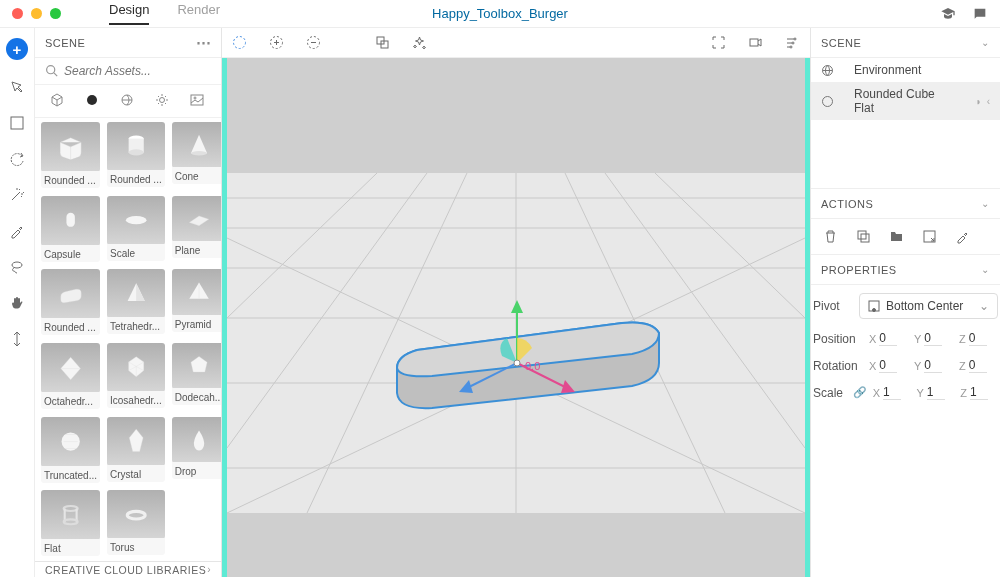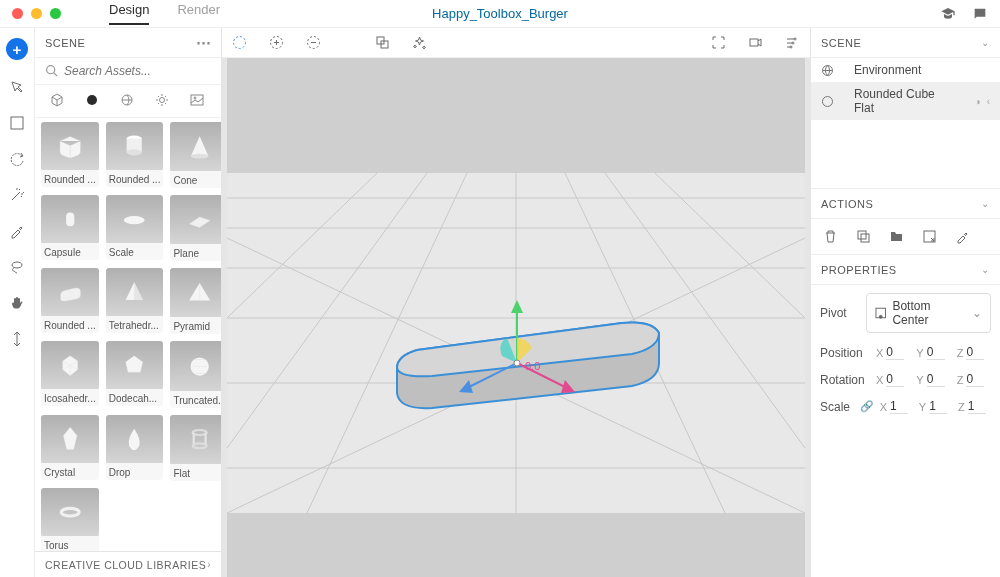--- a/index.html
+++ b/index.html
@@ -32,40 +32,40 @@
   .search-row { display:flex; align-items:flex-start; padding:6px 10px; gap:6px; border-bottom:1px solid #f0f0f0; }
   .search-input { border:none; outline:none; font-size:12px; font-style:italic; color:#999; flex:1; }
   .category-row { display:flex; justify-content:space-around; padding:8px 6px; border-bottom:1px solid #f0f0f0; }
   .cat-icon { width:16px; height:16px; color:#888; cursor:pointer; }
   .cat-icon.active { color:#2b2b2b; }
   .assets-grid { flex:1; overflow-y:auto; padding:4px 6px; display:grid; grid-template-columns:repeat(3, 1fr); gap:7px; position:relative; }
   .asset-card { display:flex; flex-direction:column; cursor:pointer; }
   .asset-thumb { width:100%; aspect-ratio:1/0.85; background:linear-gradient(180deg,#b0b0b0 0%,#d6d6d6 100%); border-radius:3px; display:flex; align-items:center; justify-content:center; overflow:hidden; }
   .asset-label { font-size:10px; color:#555; padding:3px 3px 0; white-space:nowrap; overflow:hidden; text-overflow:ellipsis; background:#f7f7f7; border-radius:0 0 3px 3px; margin-top:-1px; height:17px; line-height:14px;}
   .asset-thumb svg { width:70%; height:70%; }
-  .cc-libraries { height:26px; border-top:1px solid #e5e5e5; display:flex; align-items:center; justify-content:space-between; padding:0 10px; font-size:10.5px; letter-spacing:0.5px; color:#666;}
+  .cc-libraries { height:16px; border-top:1px solid #e5e5e5; display:flex; align-items:center; justify-content:space-between; padding:0 10px; font-size:10.5px; letter-spacing:0.5px; color:#666;}
 
   
   .viewport-wrap { flex:1; display:flex; flex-direction:column; }
   .viewport-toolbar { height:30px; border-bottom:1px solid #eee; display:flex; align-items:center; padding:0 10px; gap:22px; color:#6b6b6b; }
   .vt-spacer { flex:1; }
   .vt-icon { cursor:pointer; display:flex; }
-  .viewport { flex:1; position:relative; background:#e5e5e5; overflow:hidden; }
+  .viewport { flex:1; position:relative; background:#5eead4; overflow:hidden; }
 
   
   .right-panel { width:190px; border-left:1px solid #e5e5e5; display:flex; flex-direction:column; }
   .rp-header { height:30px; display:flex; align-items:center; justify-content:space-between; padding:0 10px; font-size:11px; letter-spacing:0.5px; color:#555; border-bottom:1px solid #eee;}
   .rp-caret { color:#999; font-size:10px; }
   .scene-tree { flex:0 0 auto; min-height:130px;}
   .scene-item { display:flex; align-items:center; gap:20px; padding:5px 10px; font-size:12px; color:#4a4a4a; cursor:pointer; }
   .scene-item.selected { background:#efefef; }
   .scene-item .right-icons { margin-left:auto; display:flex; gap:6px; color:#aaa; font-size:10px; }
   .actions-box, .properties-box { border-top:1px solid #eee; }
   .actions-icons { display:flex; gap:18px; padding:10px 12px; color:#6b6b6b; }
-  .properties-body { padding:8px 9px; display:flex; flex-direction:column; gap:12px; font-size:12px; color:#555;}
+  .properties-body { padding:8px 2px; display:flex; flex-direction:column; gap:12px; font-size:12px; color:#555;}
   .prop-row { display:flex; align-items:center; gap:8px;}
   .pivot-select { flex:1; border:1px solid #ddd; border-radius:4px; padding:5px 8px; display:flex; align-items:center; gap:6px; font-size:12px; color:#444; cursor:pointer;}
   .xyz-row { display:flex; align-items:center; gap:6px; }
   .xyz-row .lbl { width:50px; }
   .xyz-field { display:flex; align-items:center; gap:3px; flex:1; }
   .xyz-field span.axis { font-size:11px; color:#999; }
   .xyz-field span.val { font-size:12px; color:#333; border-bottom:1px solid #ddd; min-width:18px; display:inline-block; }
   .link-icon { font-size:11px; color:#aaa; }
 
   
@@ -266,20 +266,29 @@
           <div class="asset-label">Tetrahedr...</div>
         </div>
         <div class="asset-card">
           <div class="asset-thumb">
             <svg viewBox="0 0 100 100">
               <polygon points="50,20 80,70 20,70" fill="#f5f5f5"></polygon>
               <line x1="50" y1="20" x2="50" y2="70" stroke="#ddd"></line>
             </svg>
           </div>
           <div class="asset-label">Pyramid</div>
+        </div>
+        <div class="asset-card">
+          <div class="asset-thumb">
+            <svg viewBox="0 0 100 100">
+              <polygon points="50,18 78,50 50,82 22,50" fill="#f5f5f5" stroke="#ddd"></polygon>
+              <line x1="22" y1="50" x2="78" y2="50" stroke="#ddd"></line>
+            </svg>
+          </div>
+          <div class="asset-label">Octahedr...</div>
         </div>
         <div class="asset-card">
           <div class="asset-thumb">
             <svg viewBox="0 0 100 100">
               <polygon points="50,20 72,35 72,60 50,78 28,60 28,35" fill="#f5f5f5" stroke="#ddd"></polygon>
               <path d="M28 35L50 48L72 35M28 60L50 48L72 60M50 48L50 78" stroke="#ddd" fill="none"></path>
             </svg>
           </div>
           <div class="asset-label">Icosahedr...</div>
         </div>

